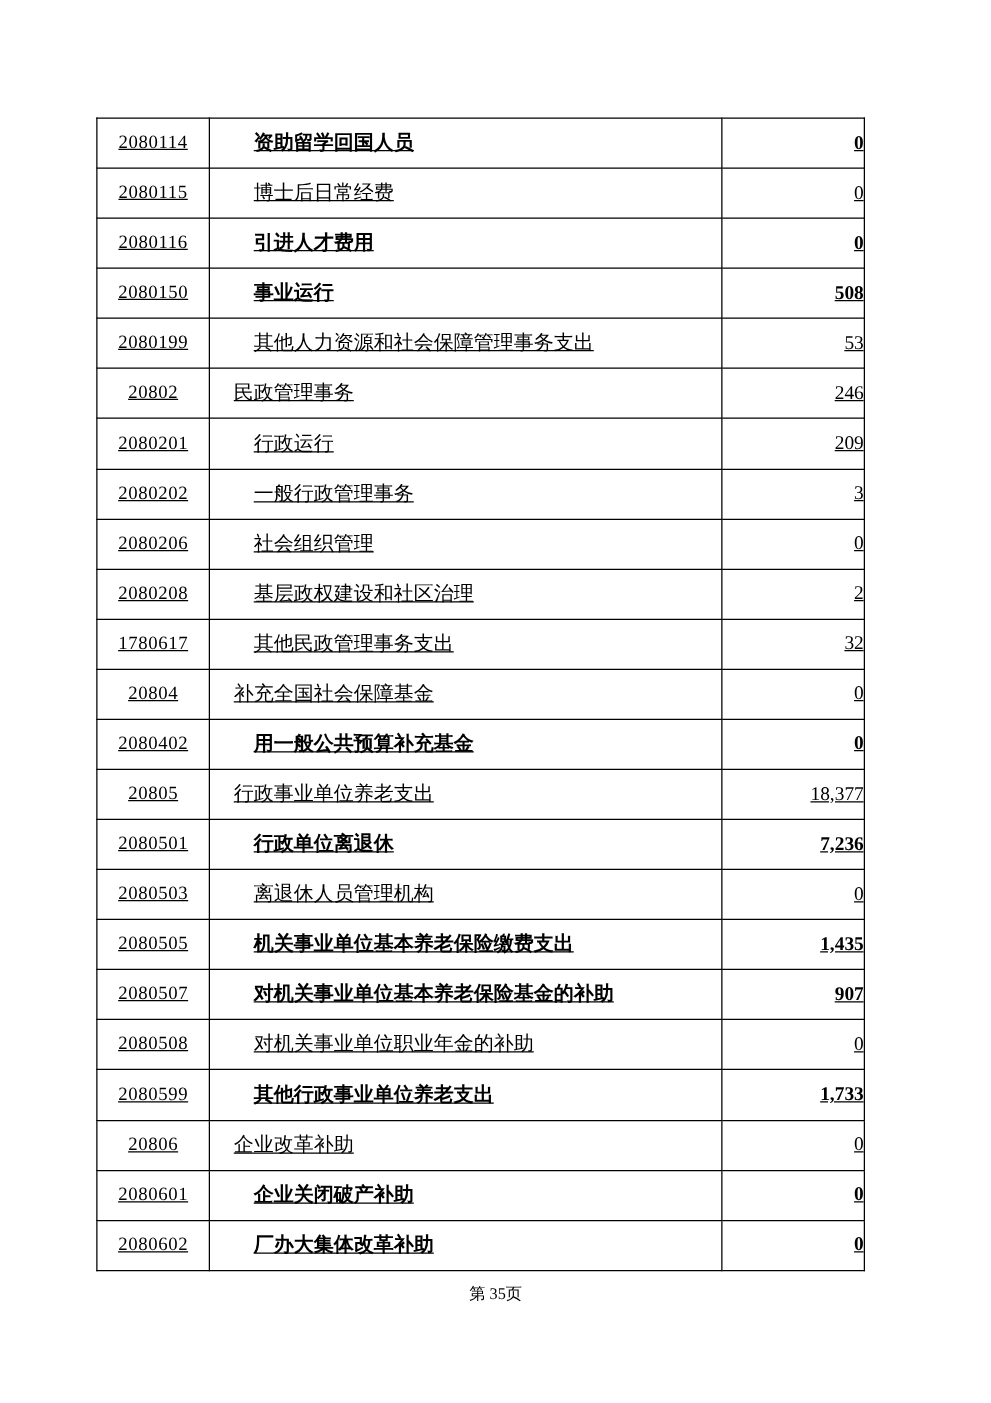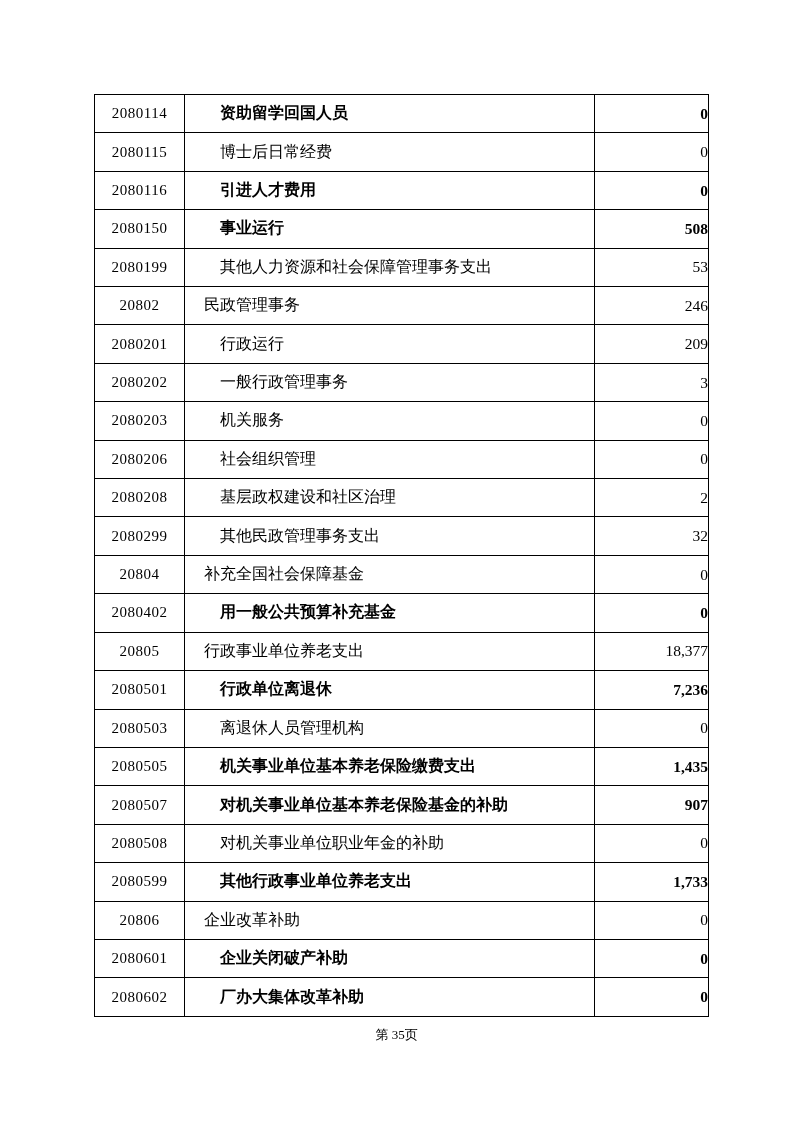--- a/index.html
+++ b/index.html
@@ -10,26 +10,27 @@
   body {
     position: relative;
     width: 793px;
     height: 1122px;
     font-family: "Liberation Serif", "DejaVu Serif", serif;
     color: #000000;
     overflow: hidden;
   }
   table.budget-table {
     position: absolute;
-    left: 94px;
+    left: 77px;
     top: 94px;
     width: 614px;
     height: 923px;
     border-collapse: collapse;
     table-layout: fixed;
+    text-decoration: underline;
   }
   table.budget-table td {
     border: 1px solid #000000;
     padding: 0;
     vertical-align: middle;
     overflow: hidden;
     white-space: nowrap;
   }
   td.code-cell {
     text-align: center;
@@ -102,36 +103,31 @@
     <td class="code-cell">2080201</td>
     <td class="name-cell">行政运行</td>
     <td class="value-cell">209</td>
   </tr>
       <tr class="level-2">
     <td class="code-cell">2080202</td>
     <td class="name-cell">一般行政管理事务</td>
     <td class="value-cell">3</td>
   </tr>
       <tr class="level-2">
-    <td class="code-cell">2080203</td>
-    <td class="name-cell">机关服务</td>
-    <td class="value-cell">0</td>
-  </tr>
-      <tr class="level-2">
     <td class="code-cell">2080206</td>
     <td class="name-cell">社会组织管理</td>
     <td class="value-cell">0</td>
   </tr>
       <tr class="level-2">
     <td class="code-cell">2080208</td>
     <td class="name-cell">基层政权建设和社区治理</td>
     <td class="value-cell">2</td>
   </tr>
       <tr class="level-2">
-    <td class="code-cell">2080299</td>
+    <td class="code-cell">1780617</td>
     <td class="name-cell">其他民政管理事务支出</td>
     <td class="value-cell">32</td>
   </tr>
       <tr class="level-1">
     <td class="code-cell">20804</td>
     <td class="name-cell">补充全国社会保障基金</td>
     <td class="value-cell">0</td>
   </tr>
       <tr class="level-2 bold">
     <td class="code-cell">2080402</td>

